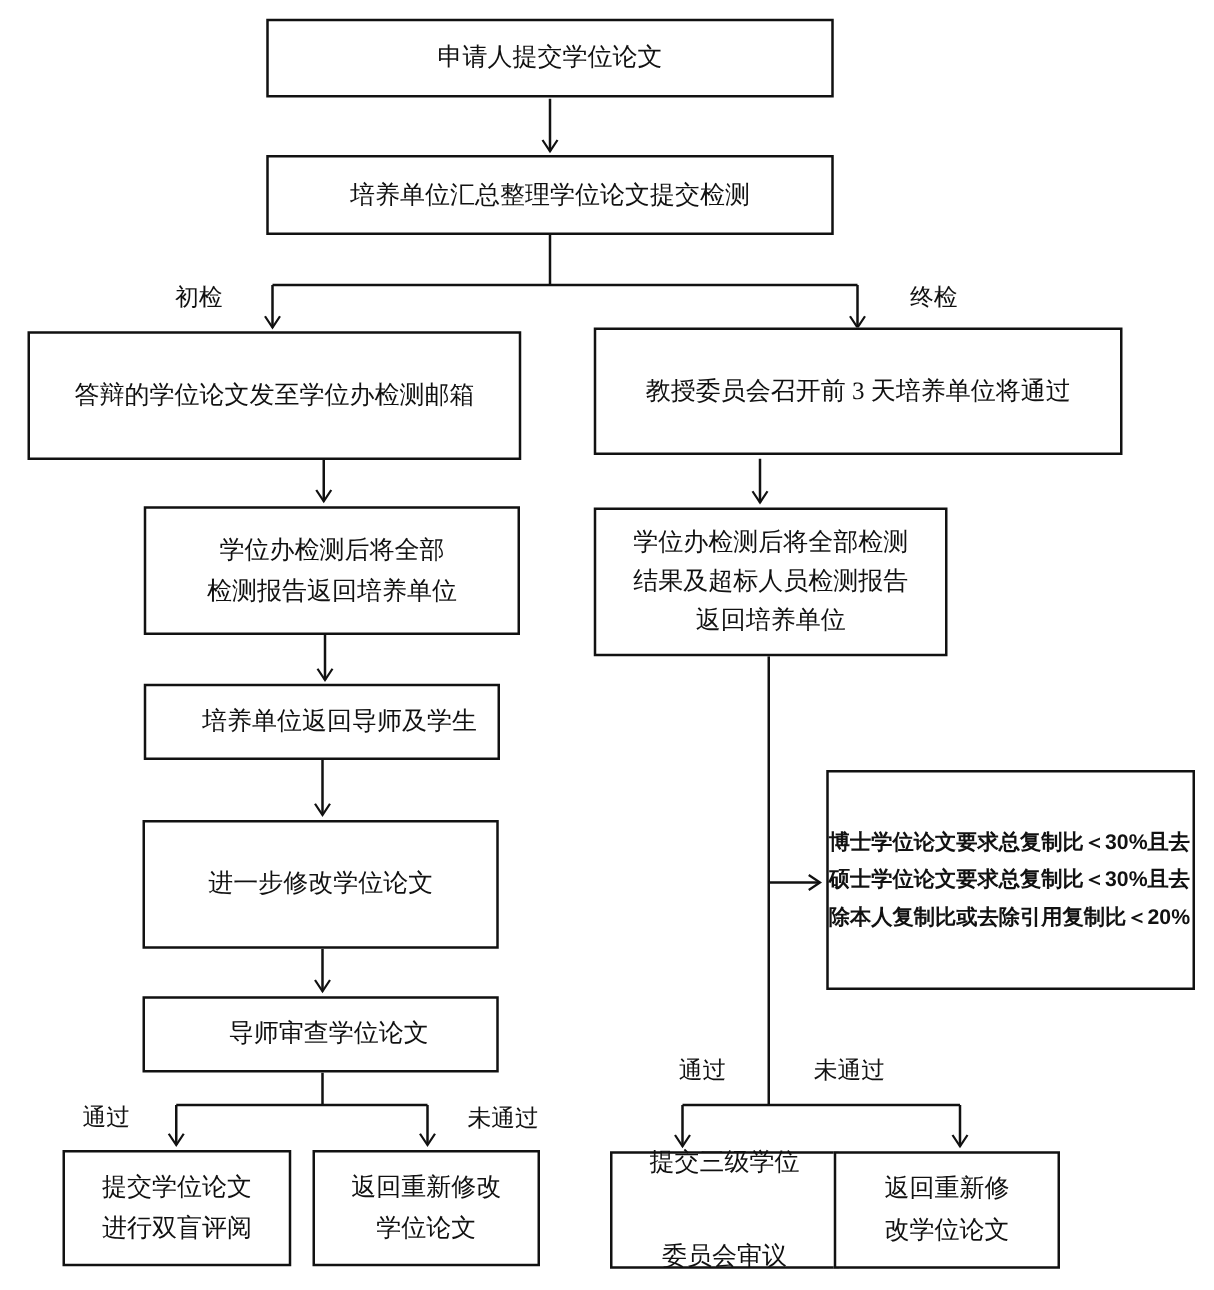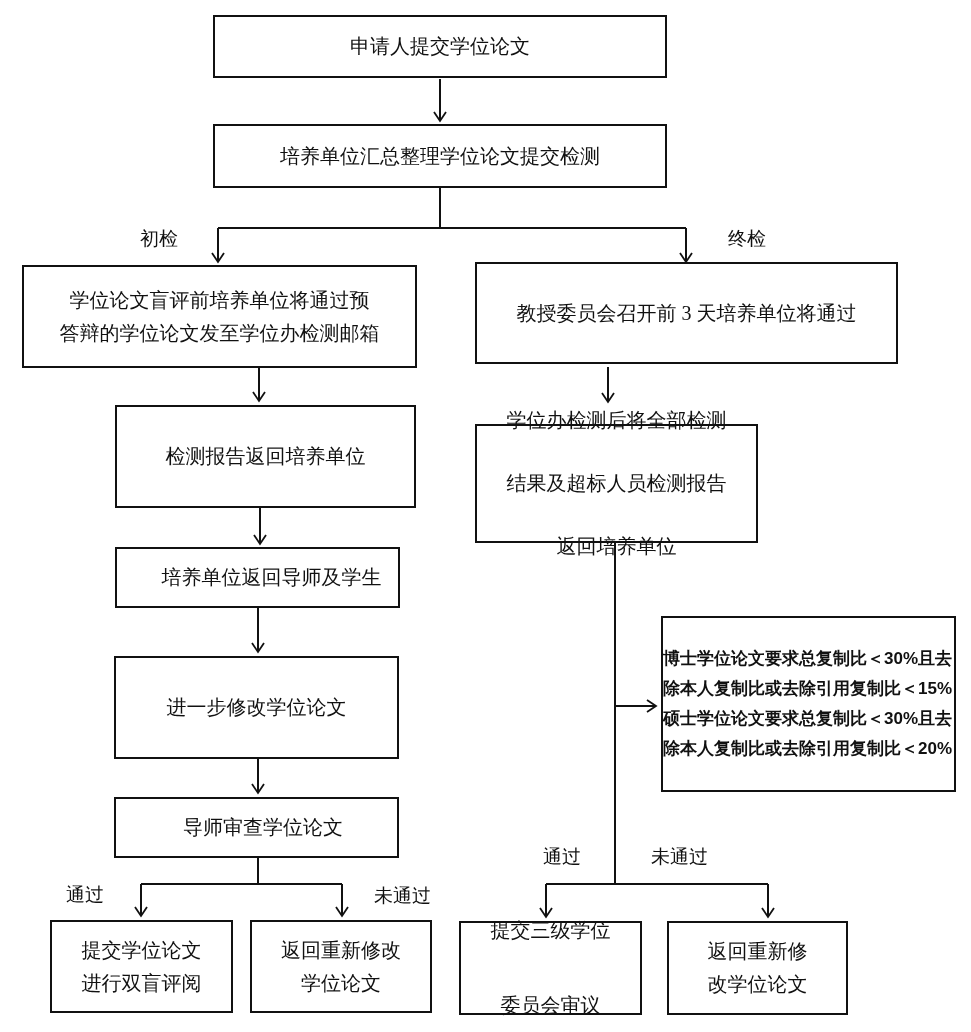--- a/index.html
+++ b/index.html
@@ -81,68 +81,67 @@
 
   <div class="node" style="left:213px; top:15px; width:454px; height:63px;">
     <div>申请人提交学位论文</div>
   </div>
 
   <div class="node" style="left:213px; top:124px; width:454px; height:64px;">
     <div>培养单位汇总整理学位论文提交检测</div>
   </div>
 
   <div class="node" style="left:22px; top:265px; width:395px; height:103px;">
-    <div>学位论文盲评前培养单位将通过预</div>
     <div>答辩的学位论文发至学位办检测邮箱</div>
   </div>
 
   <div class="node" style="left:475px; top:262px; width:423px; height:102px;">
     <div>教授委员会召开前 3 天培养单位将通过</div>
   </div>
 
   <div class="node" style="left:115px; top:405px; width:301px; height:103px;">
+    <div>学位办检测后将全部</div>
     <div>检测报告返回培养单位</div>
   </div>
 
-  <div class="node" style="left:475px; top:424px; width:283px; height:119px; line-height:31px;gap:32px;">
+  <div class="node" style="left:475px; top:406px; width:283px; height:119px; line-height:31px;">
     <div>学位办检测后将全部检测</div>
     <div>结果及超标人员检测报告</div>
     <div>返回培养单位</div>
   </div>
 
   <div class="node" style="left:115px; top:547px; width:285px; height:61px;padding-left:28px;">
     <div>培养单位返回导师及学生</div>
   </div>
 
   <div class="node" style="left:114px; top:656px; width:285px; height:103px;">
     <div>进一步修改学位论文</div>
   </div>
 
   <div class="node" style="left:114px; top:797px; width:285px; height:61px;padding-left:13px;">
     <div>导师审查学位论文</div>
   </div>
 
   <div class="node note" style="left:661px; top:616px; width:295px; height:176px;">
     <div>博士学位论文要求总复制比＜30%且去</div>
-    <div>除本人复制比或去除引用复制比＜15%</div>
     <div>硕士学位论文要求总复制比＜30%且去</div>
     <div>除本人复制比或去除引用复制比＜20%</div>
   </div>
 
   <div class="node" style="left:50px; top:920px; width:183px; height:93px;">
     <div>提交学位论文</div>
     <div>进行双盲评阅</div>
   </div>
 
   <div class="node" style="left:250px; top:920px; width:182px; height:93px;">
     <div>返回重新修改</div>
     <div>学位论文</div>
   </div>
 
-  <div class="node" style="left:459px; top:921px; width:183px; height:94px;gap:42px;">
+  <div class="node" style="left:488px; top:921px; width:183px; height:94px;gap:42px;">
     <div>提交三级学位</div>
     <div>委员会审议</div>
   </div>
 
   <div class="node" style="left:667px; top:921px; width:181px; height:94px;">
     <div>返回重新修</div>
     <div>改学位论文</div>
   </div>
 
   <div class="elabel" style="left:140px; top:228px;">初检</div>

